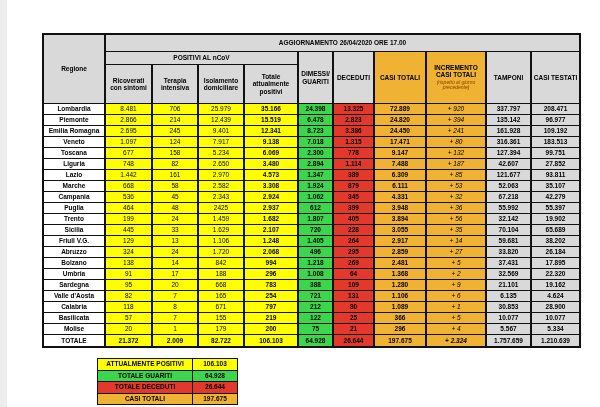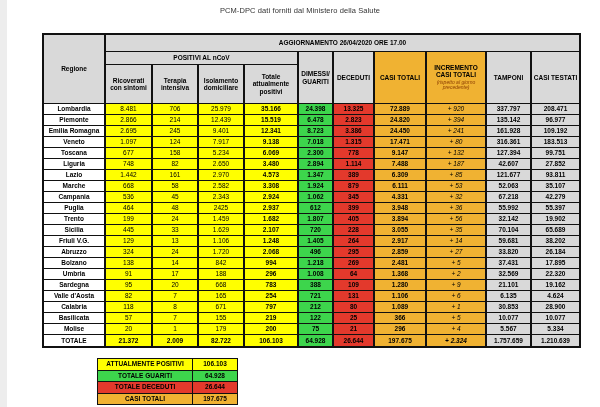--- a/index.html
+++ b/index.html
@@ -42,21 +42,20 @@
               height:10.5px;padding:0 2px;line-height:1;}
   #summary-table td.s-label{width:90px;}
   #summary-table td.s-value{width:40px;}
 </style>
 </head>
 <body>
 
 <div id="screen">
   <div id="page-edge"></div>
 
-  <div id="main-title">PCM-DPC dati forniti dal Ministero della Salute</div>
 
   <table id="data-table">
     <colgroup>
       <col style="width:62px">
         <col style="width:47px">
         <col style="width:46px">
         <col style="width:46px">
       <col style="width:54px">
         <col style="width:35px">
         <col style="width:41px">

